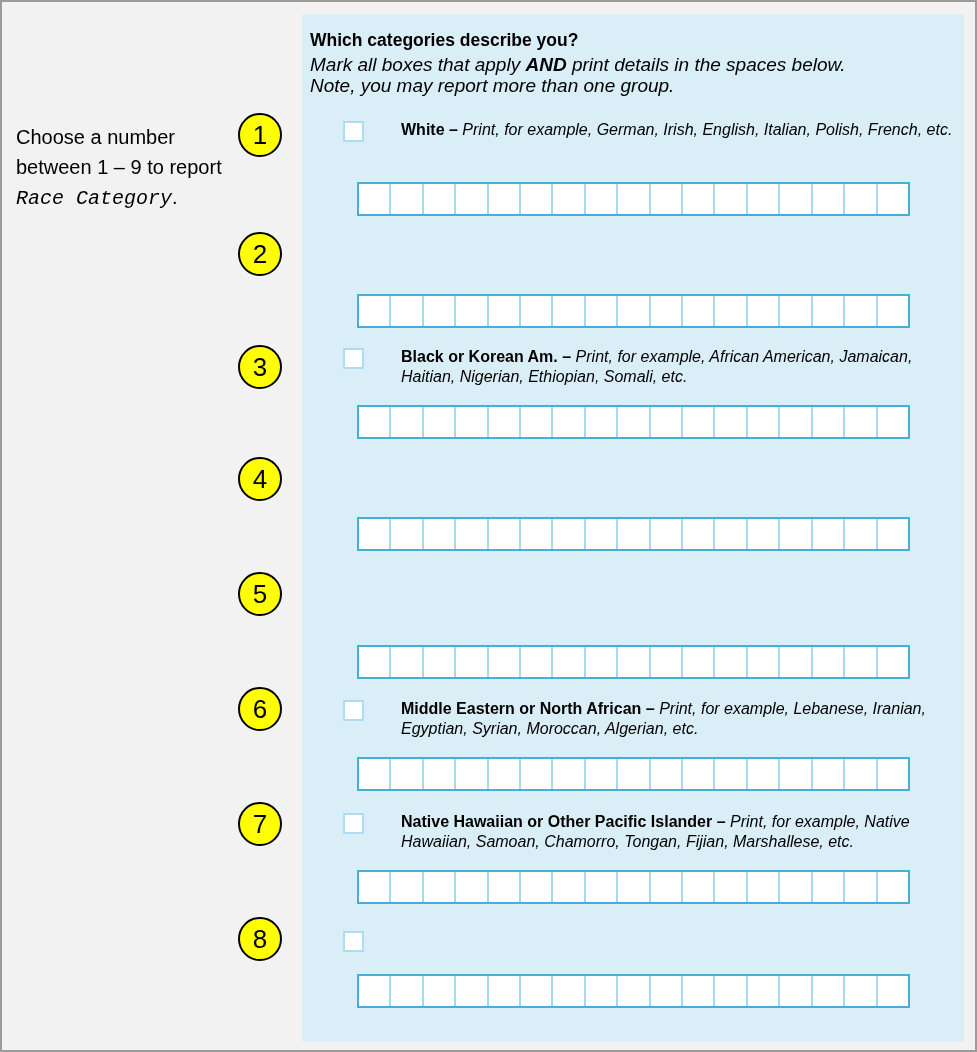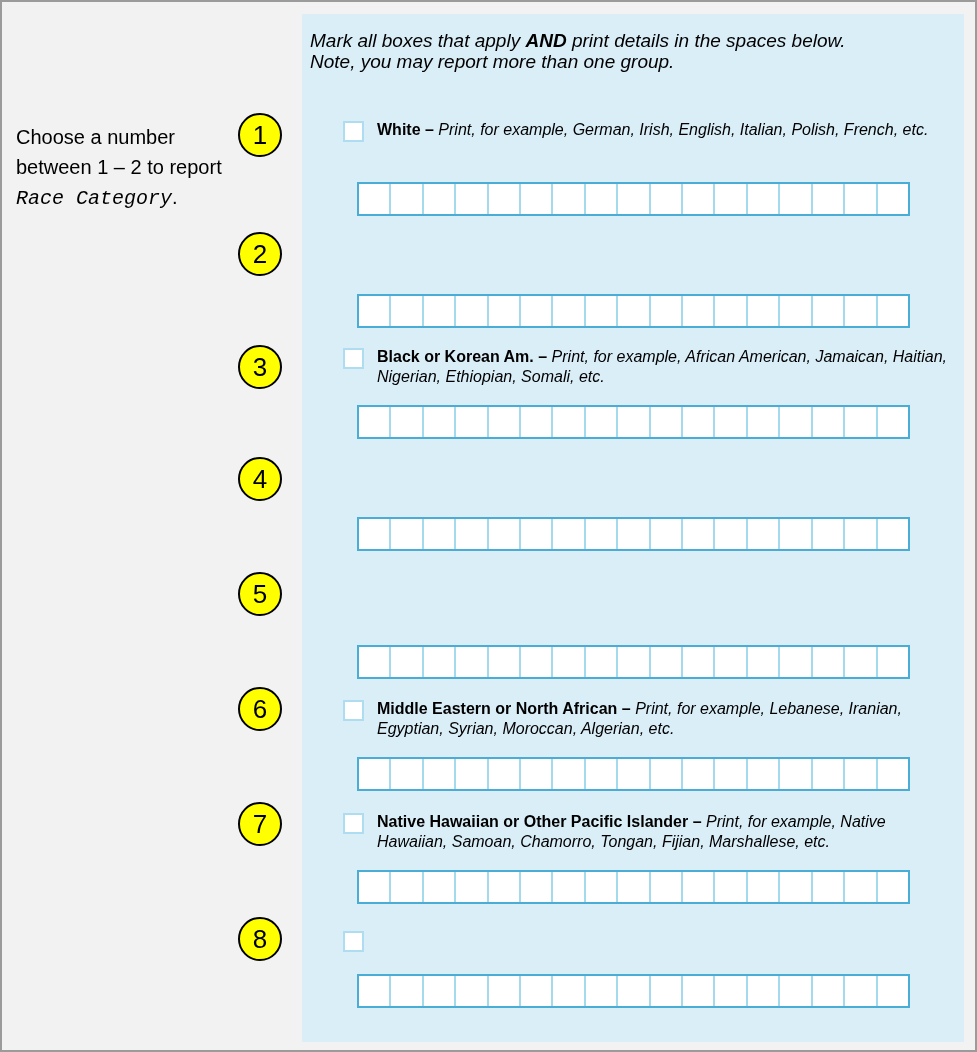--- a/index.html
+++ b/index.html
@@ -25,21 +25,21 @@
 
   .circle {
     position:absolute; left:236px; width:44px; height:44px;
     border-radius:50%; background:#ffff00; border:2px solid #000;
     display:flex; align-items:center; justify-content:center;
     font-size:26px;
   }
 
   .cat-row {
     position:absolute; left:13px; width:645px;
-    display:flex; align-items:flex-start; gap:13px;padding-left:28px;
+    display:flex; align-items:flex-start; gap:37px;padding-left:28px;
   }
   .checkbox {
     flex:0 0 auto; width:21px; height:21px; margin-top:1px;
     background:#ffffff; border:2px solid #aedcf0;
   }
   .cat-text { font-size:16px; line-height:19.5px; width:585px; }
   .cat-text b { font-weight:bold; }
   .cat-text .dash { font-weight:bold; }
   .cat-text i { font-style:italic; }
 
@@ -50,35 +50,36 @@
   }
   .comb-cell { flex:1 1 0; border-right:2px solid #a5d9ee; }
   .comb-cell:last-child { border-right:none; }
 </style>
 </head>
 <body>
 
 <div class="wrapper">
 
   <div class="note" style="top:120px">
-    <span>Choose a number between 1 – 2 to report </span><i>Race Category</i><span>.</span>
+    <span>Choose a number between 1 – 9 to report </span><i>Race Category</i><span>.</span>
   </div>
 
   <div class="circle" style="top:111px">1</div>
   <div class="circle" style="top:230px">2</div>
   <div class="circle" style="top:343px">3</div>
   <div class="circle" style="top:455px">4</div>
   <div class="circle" style="top:570px">5</div>
   <div class="circle" style="top:685px">6</div>
   <div class="circle" style="top:800px">7</div>
   <div class="circle" style="top:915px">8</div>
 
   <div class="panel">
 
     <div class="header">
+      <div class="title">Which categories describe you?</div>
       <div class="sub">
         <span>Mark all boxes that apply </span><b>AND</b><span> print details in the spaces below.</span>
       </div>
       <div class="sub">Note, you may report more than one group.</div>
     </div>
 
     <div class="cat-row" style="top:106px">
       <span class="checkbox"></span>
       <div class="cat-text">
         <b>White</b>

